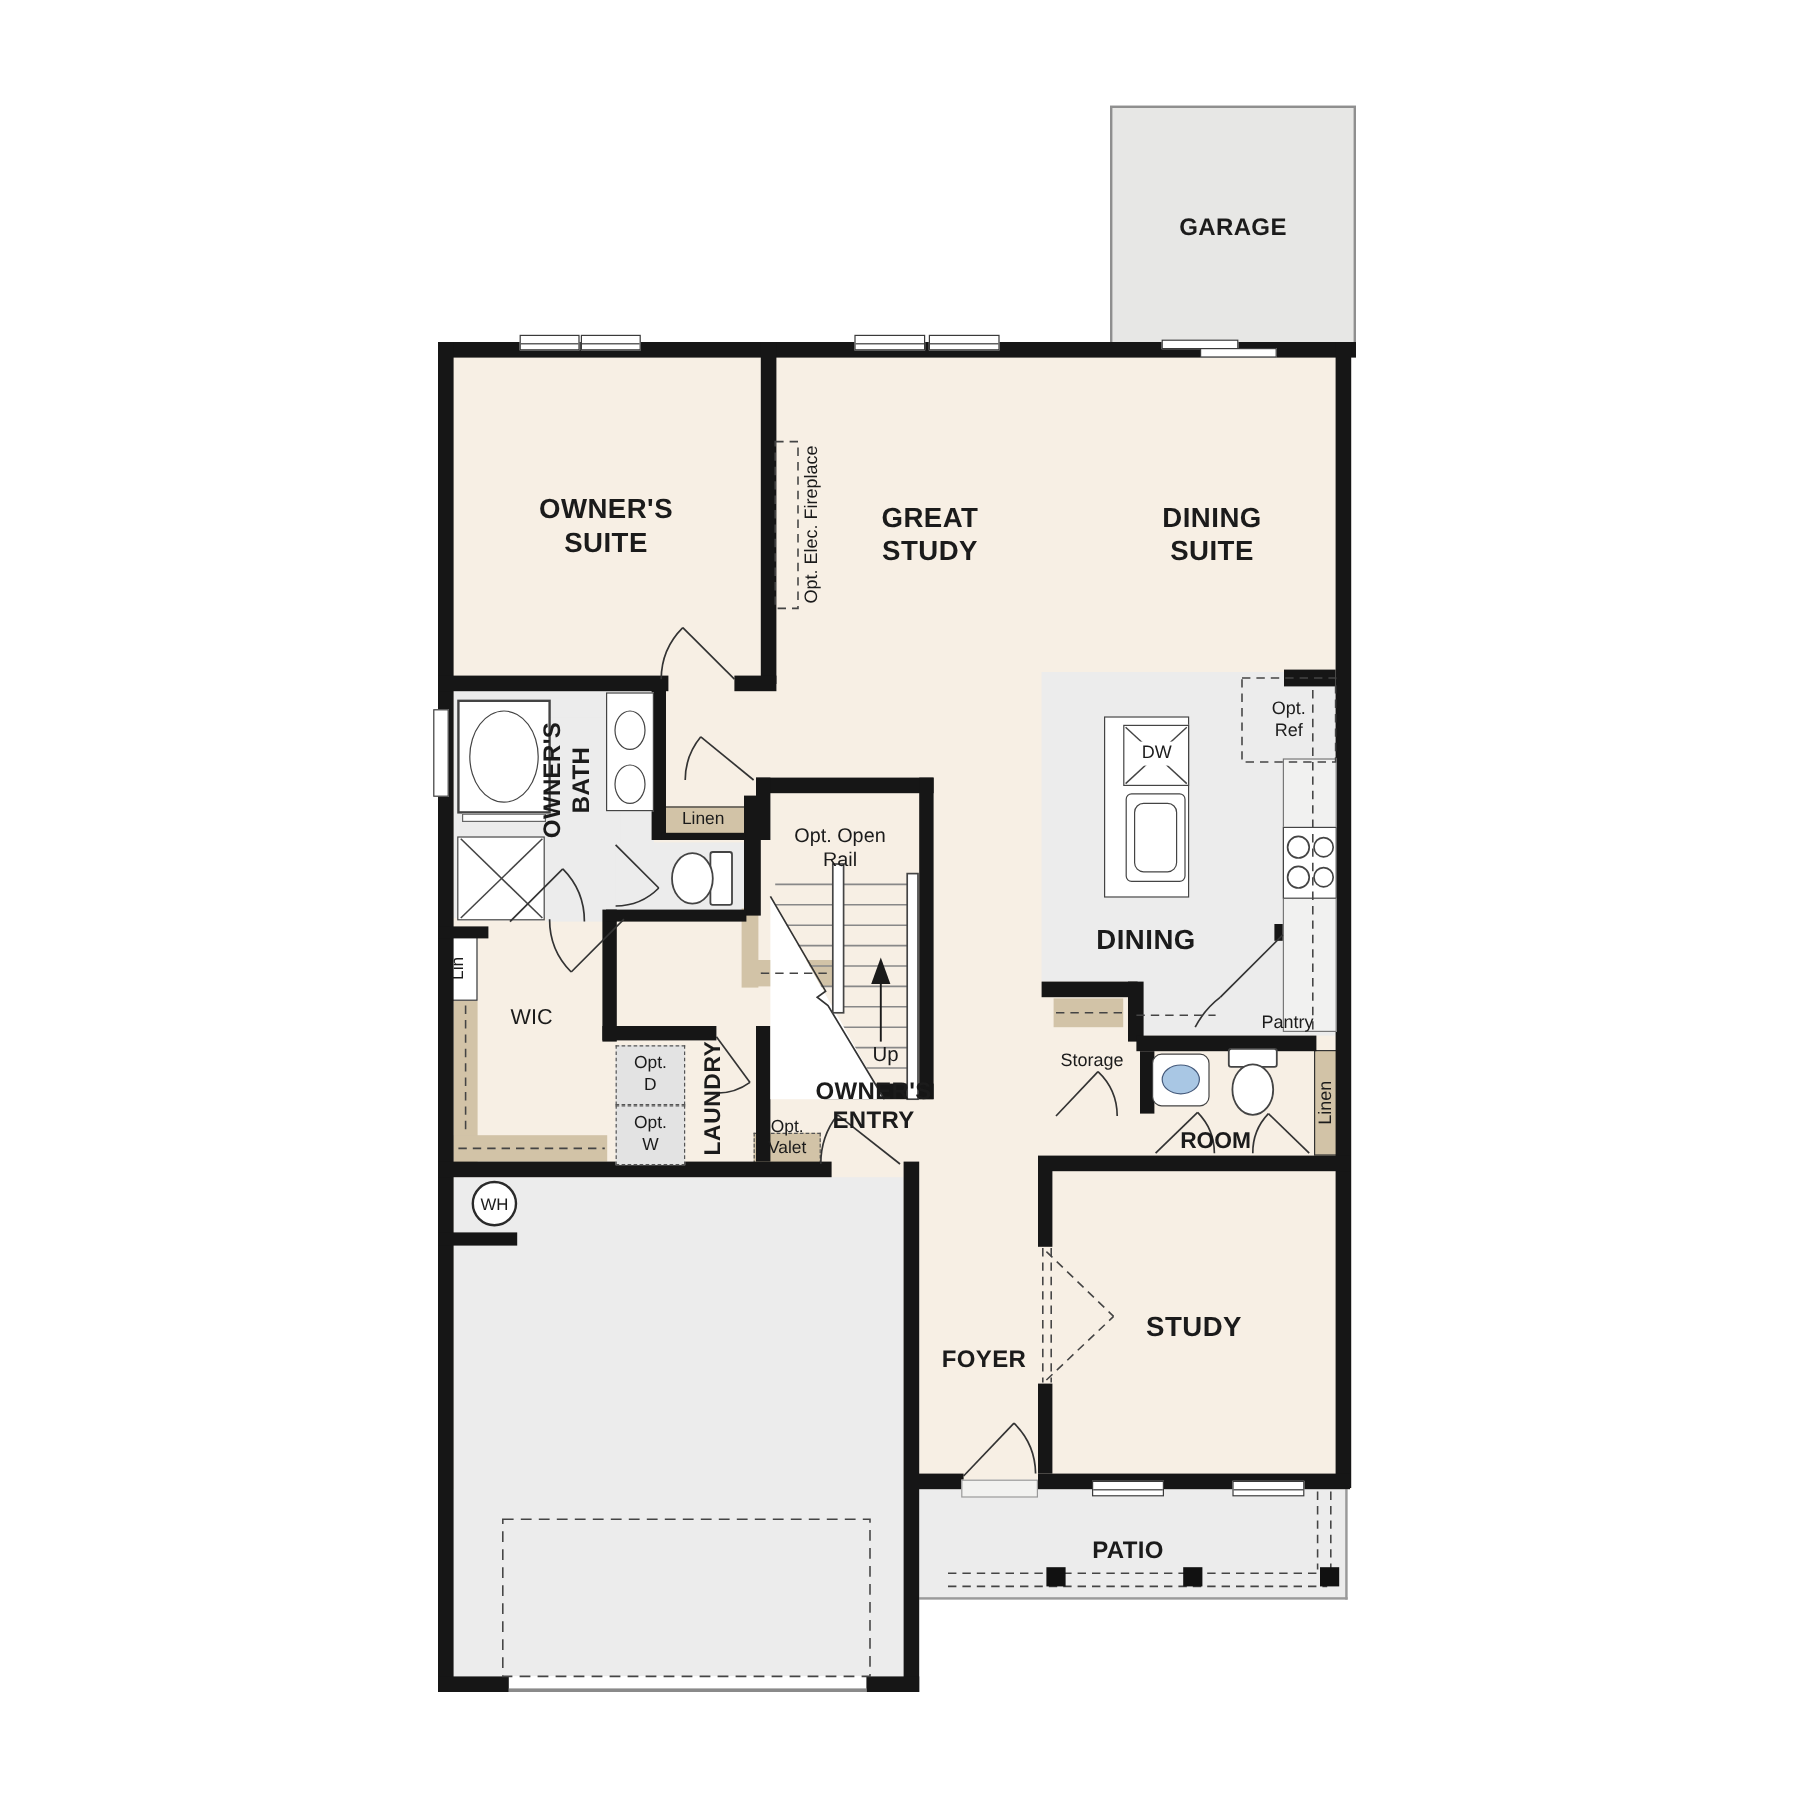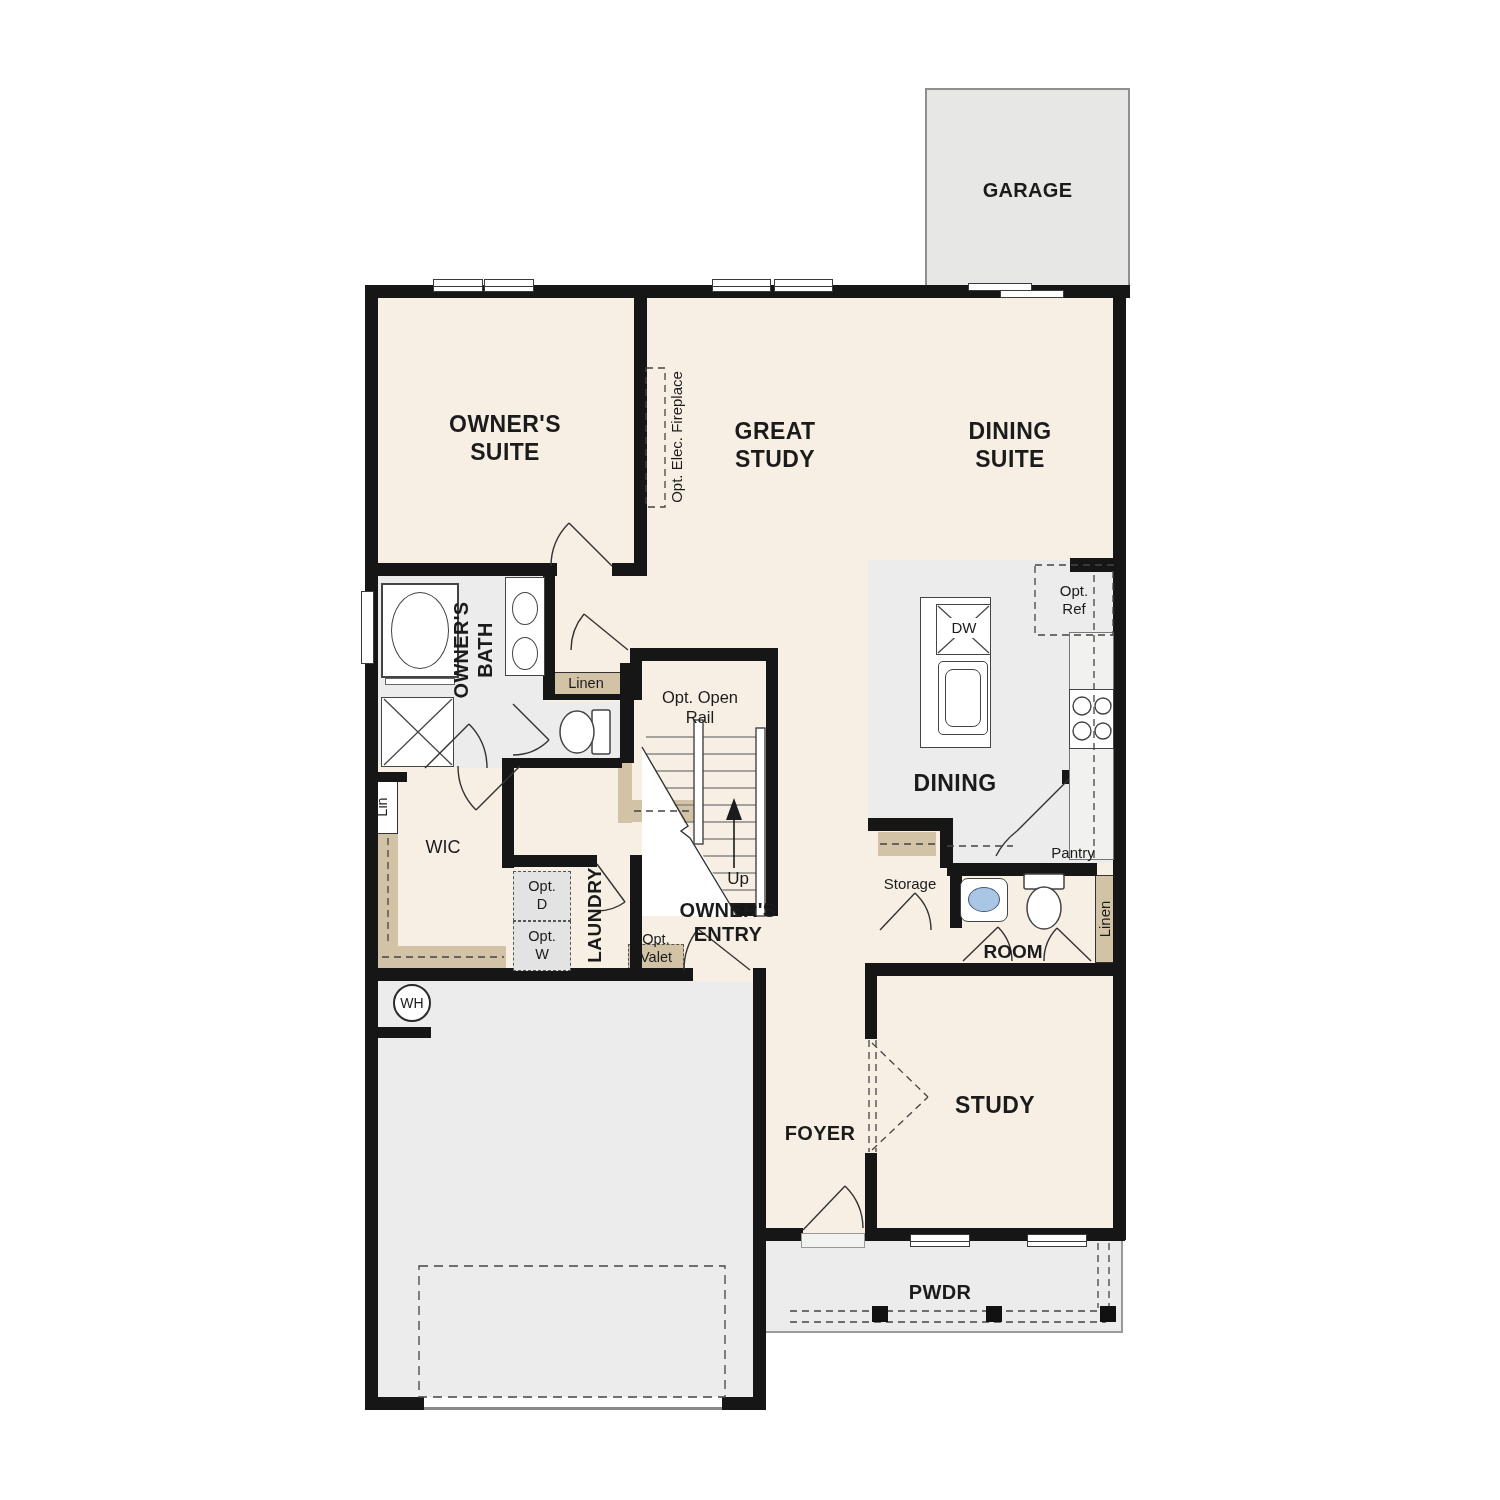--- a/index.html
+++ b/index.html
@@ -274,21 +274,21 @@
   <div class="lbl room-name-sm vert" style="left:408px;top:627px;width:130px;height:46px;">OWNER'S
 BATH</div>
   <div class="lbl" style="left:405px;top:836px;width:76px;height:24px;font-size:18px;">WIC</div>
   <div class="lbl vert" style="left:532px;top:904px;width:126px;height:22px;font-size:19px;font-weight:bold;letter-spacing:.5px;">LAUNDRY</div>
   <div class="lbl room-name-sm" style="left:648px;top:898px;width:160px;height:48px;">OWNER'S
 ENTRY</div>
   <div class="lbl small" style="left:872px;top:873px;width:76px;height:22px;">Storage</div>
   <div class="lbl" style="left:968px;top:941px;width:90px;height:22px;font-size:19px;font-weight:bold;">ROOM</div>
   <div class="lbl room-name-sm" style="left:762px;top:1121px;width:116px;height:24px;">FOYER</div>
   <div class="lbl room-name" style="left:885px;top:1090px;width:220px;height:30px;">STUDY</div>
-  <div class="lbl room-name-sm" style="left:830px;top:1279px;width:220px;height:26px;">PWDR</div>
+  <div class="lbl room-name-sm" style="left:830px;top:1279px;width:220px;height:26px;">PATIO</div>
 
   <div class="lbl small vert" style="left:577px;top:428px;width:200px;height:18px;">Opt. Elec. Fireplace</div>
   <div class="lbl tiny" style="left:551px;top:674px;width:70px;height:20px;">Linen</div>
   <div class="lbl" style="left:648px;top:686px;width:104px;height:42px;font-size:16.5px;">Opt. Open
 Rail</div>
   <div class="lbl" style="left:718px;top:868px;width:40px;height:22px;font-size:17px;">Up</div>
   <div class="lbl small" style="left:940px;top:618px;width:48px;height:20px;background:#fff;">DW</div>
   <div class="lbl small" style="left:1036px;top:580px;width:76px;height:40px;">Opt.
 Ref</div>
   <div class="lbl small" style="left:1030px;top:843px;width:86px;height:20px;">Pantry</div>

